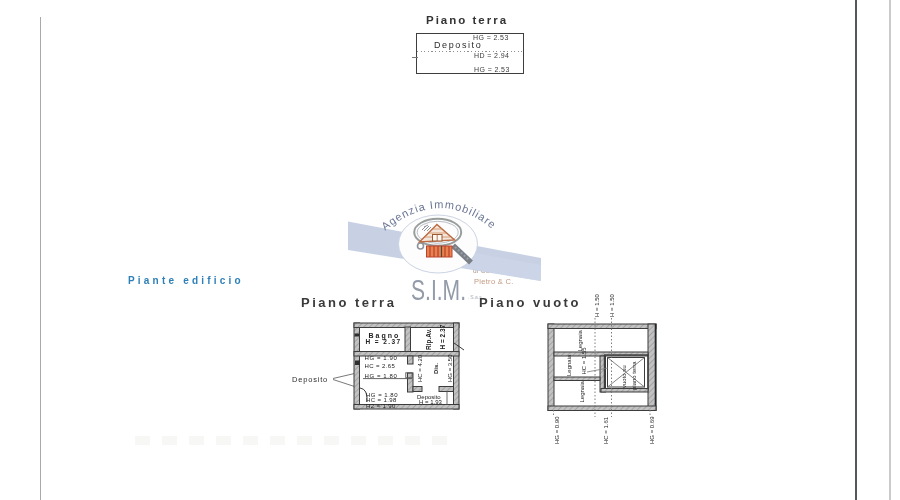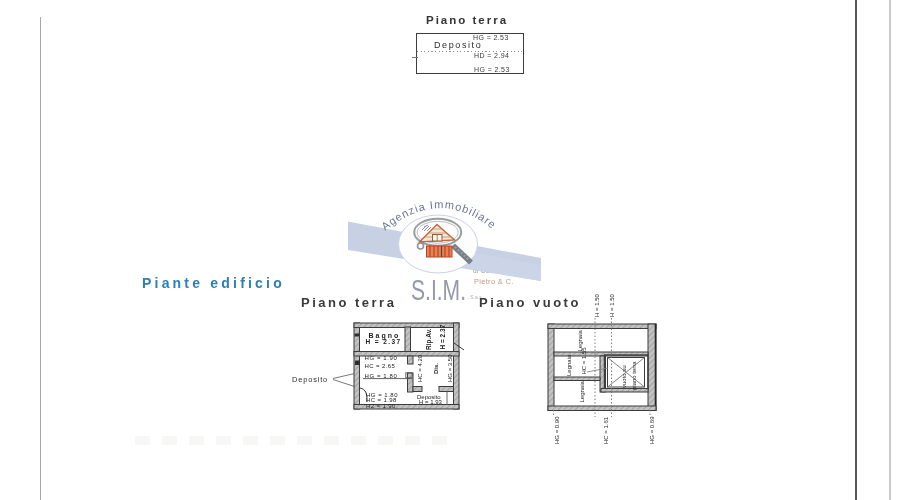--- a/index.html
+++ b/index.html
@@ -83,21 +83,21 @@
 
     <text x="474" y="284" font-size="7.5" fill="#c49a82" letter-spacing="0.3">Pietro &amp; C.</text>
 
     <text x="411" y="300" font-size="29" fill="#939aa8" textLength="55" lengthAdjust="spacingAndGlyphs">S.I.M.</text>
 
     <text x="467.5" y="299" font-size="5" fill="#a9aeb9">. S.a.s.</text>
   </svg>
 
   <div class="abs" style="left:135px;top:436px;width:320px;height:9px;background:repeating-linear-gradient(90deg,#f7f7f5 0 15px,transparent 15px 27px);"></div>
 
-  <div class="abs" style="left:142px;top:274.5px;font-size:14px;font-weight:bold;letter-spacing:3.2px;color:#2d7fb8;">Piante edificio</div>
+  <div class="abs" style="left:128px;top:274.5px;font-size:10px;font-weight:bold;letter-spacing:3.2px;color:#2d7fb8;">Piante edificio</div>
 
   <div class="abs" style="left:301px;top:294.5px;font-size:13px;font-weight:bold;letter-spacing:2.5px;color:#3a3a3a;">Piano terra</div>
 
   <div class="abs" style="left:479px;top:294.5px;font-size:13px;font-weight:bold;letter-spacing:2.5px;color:#3a3a3a;">Piano vuoto</div>
 
   <svg class="abs" style="left:285px;top:318px;" width="185" height="95" viewBox="285 318 185 95">
     <defs>
       <pattern id="hatch" width="4" height="4" patternUnits="userSpaceOnUse" patternTransform="rotate(45)">
         <rect width="4" height="4" fill="#c2c2c2"></rect>
         <line x1="0" y1="0" x2="0" y2="4" stroke="#8e8e8e" stroke-width="1.2"></line>

